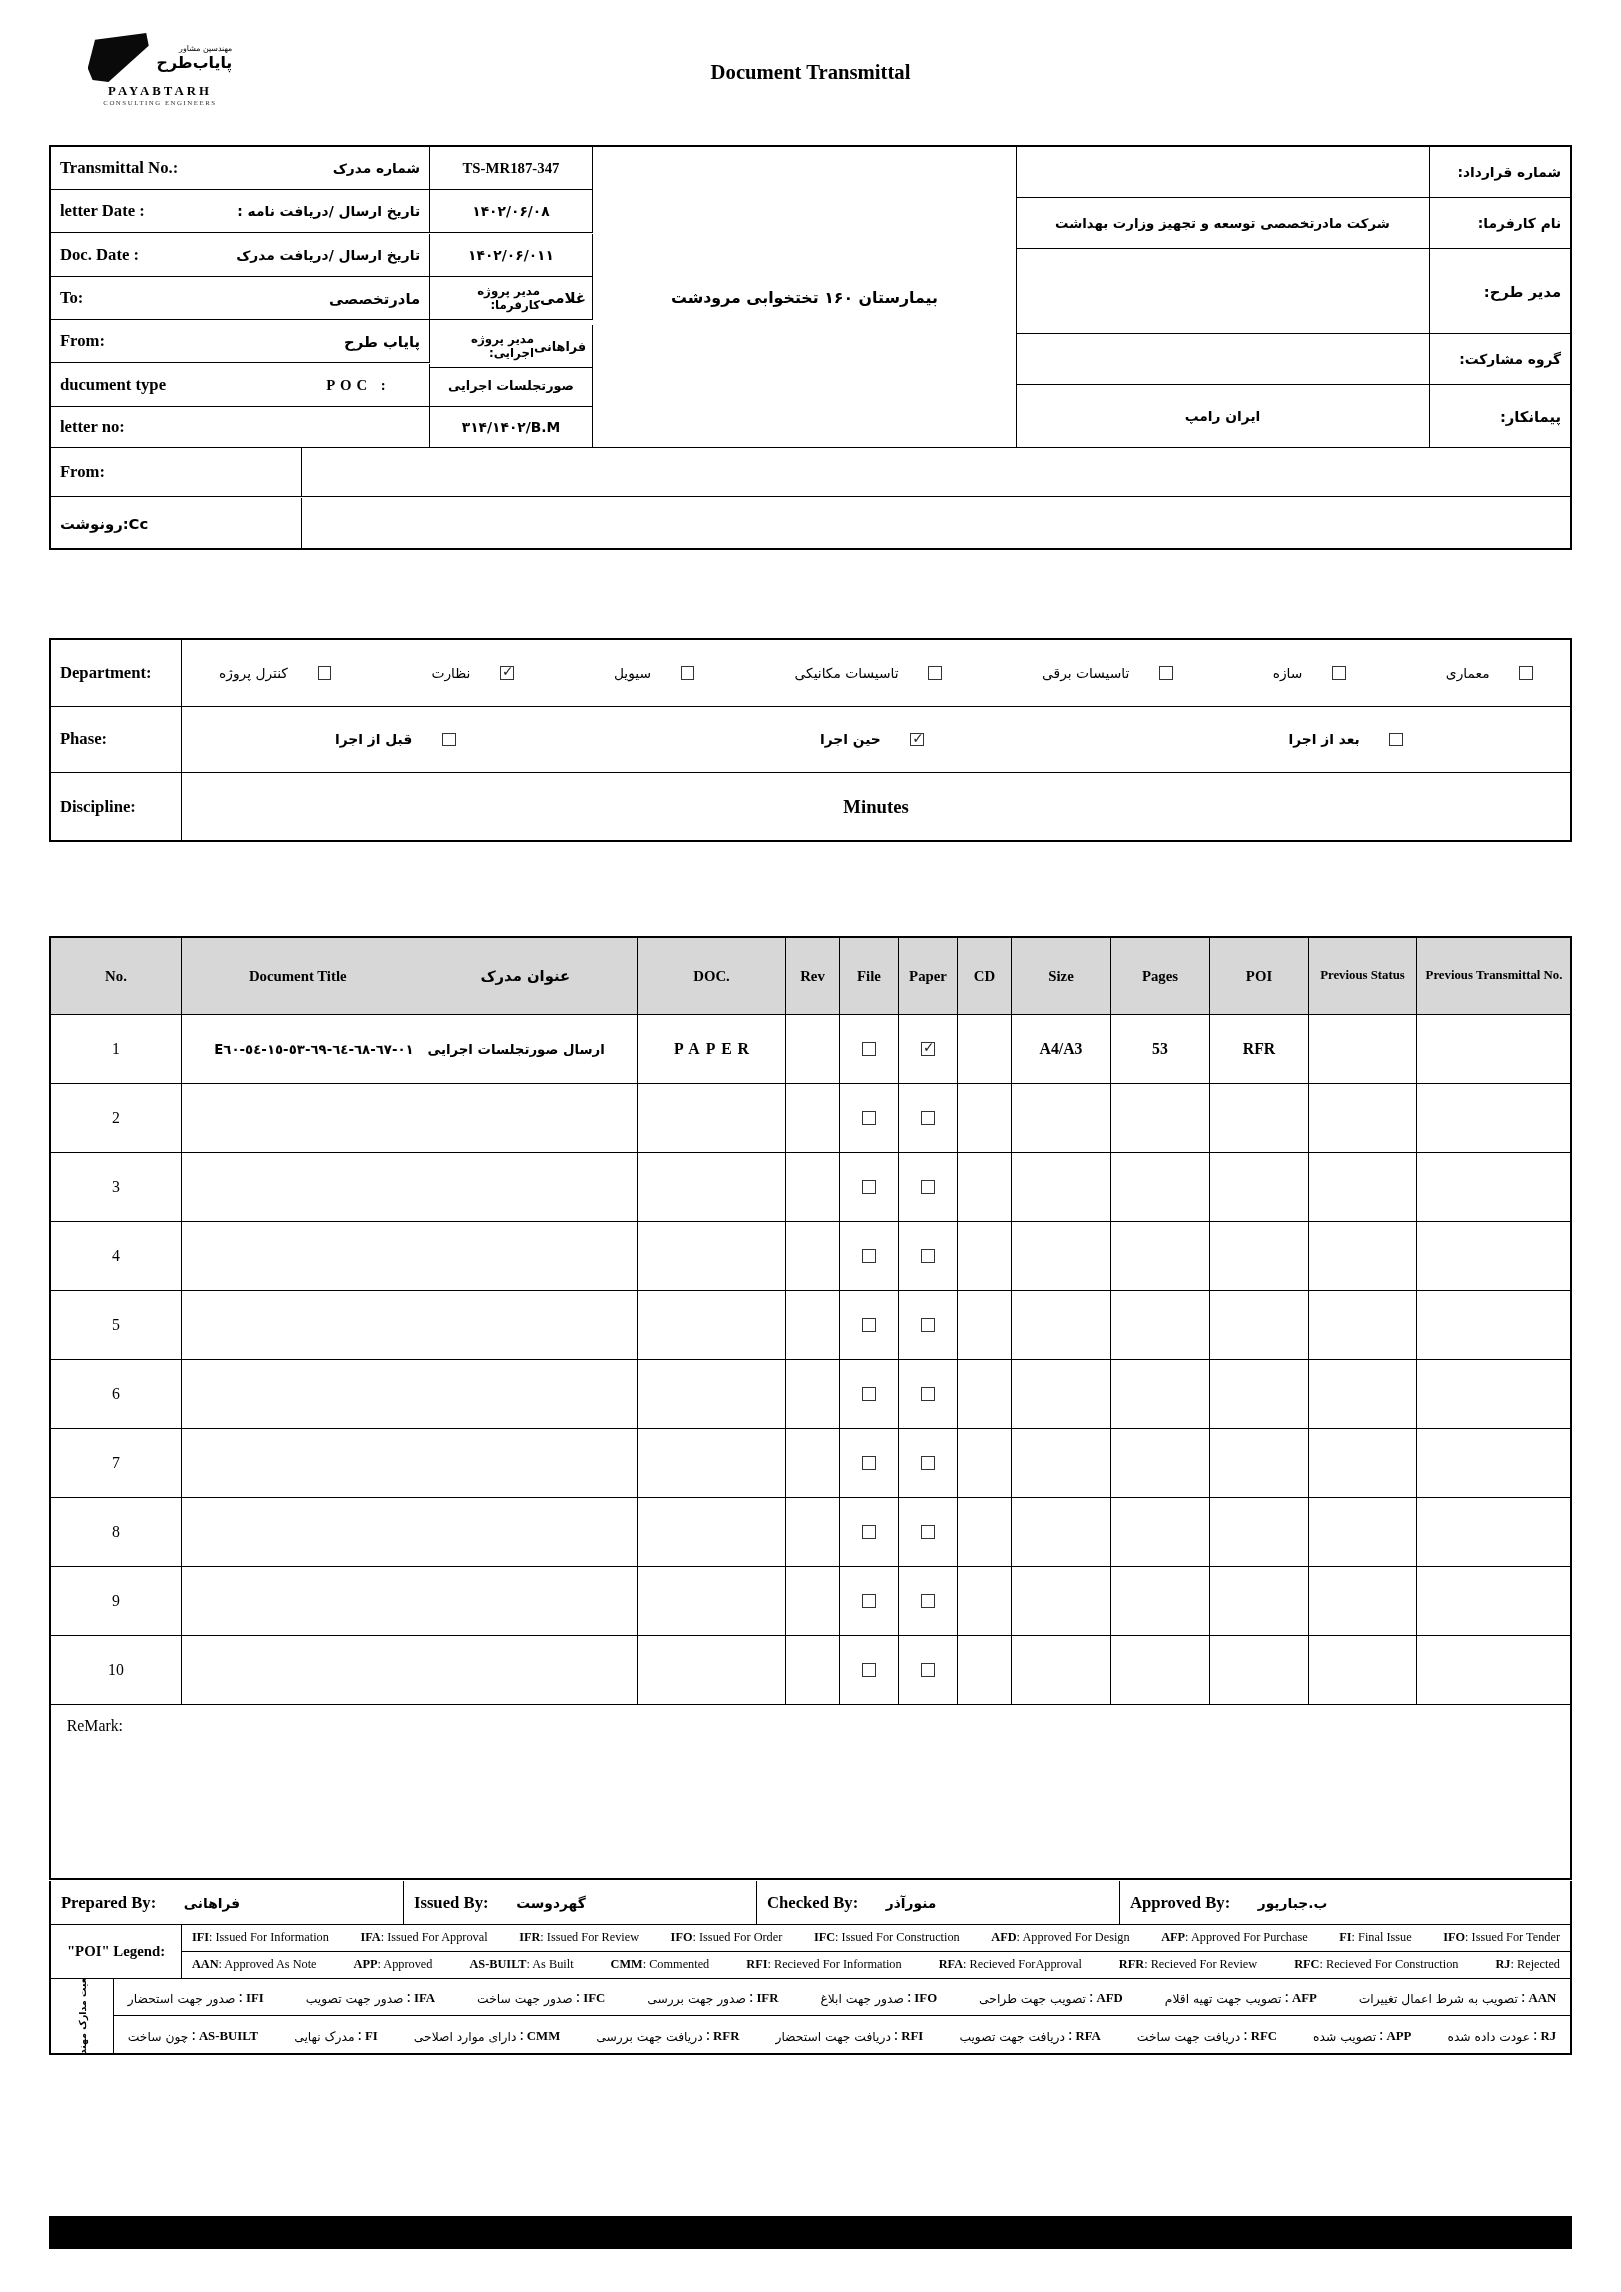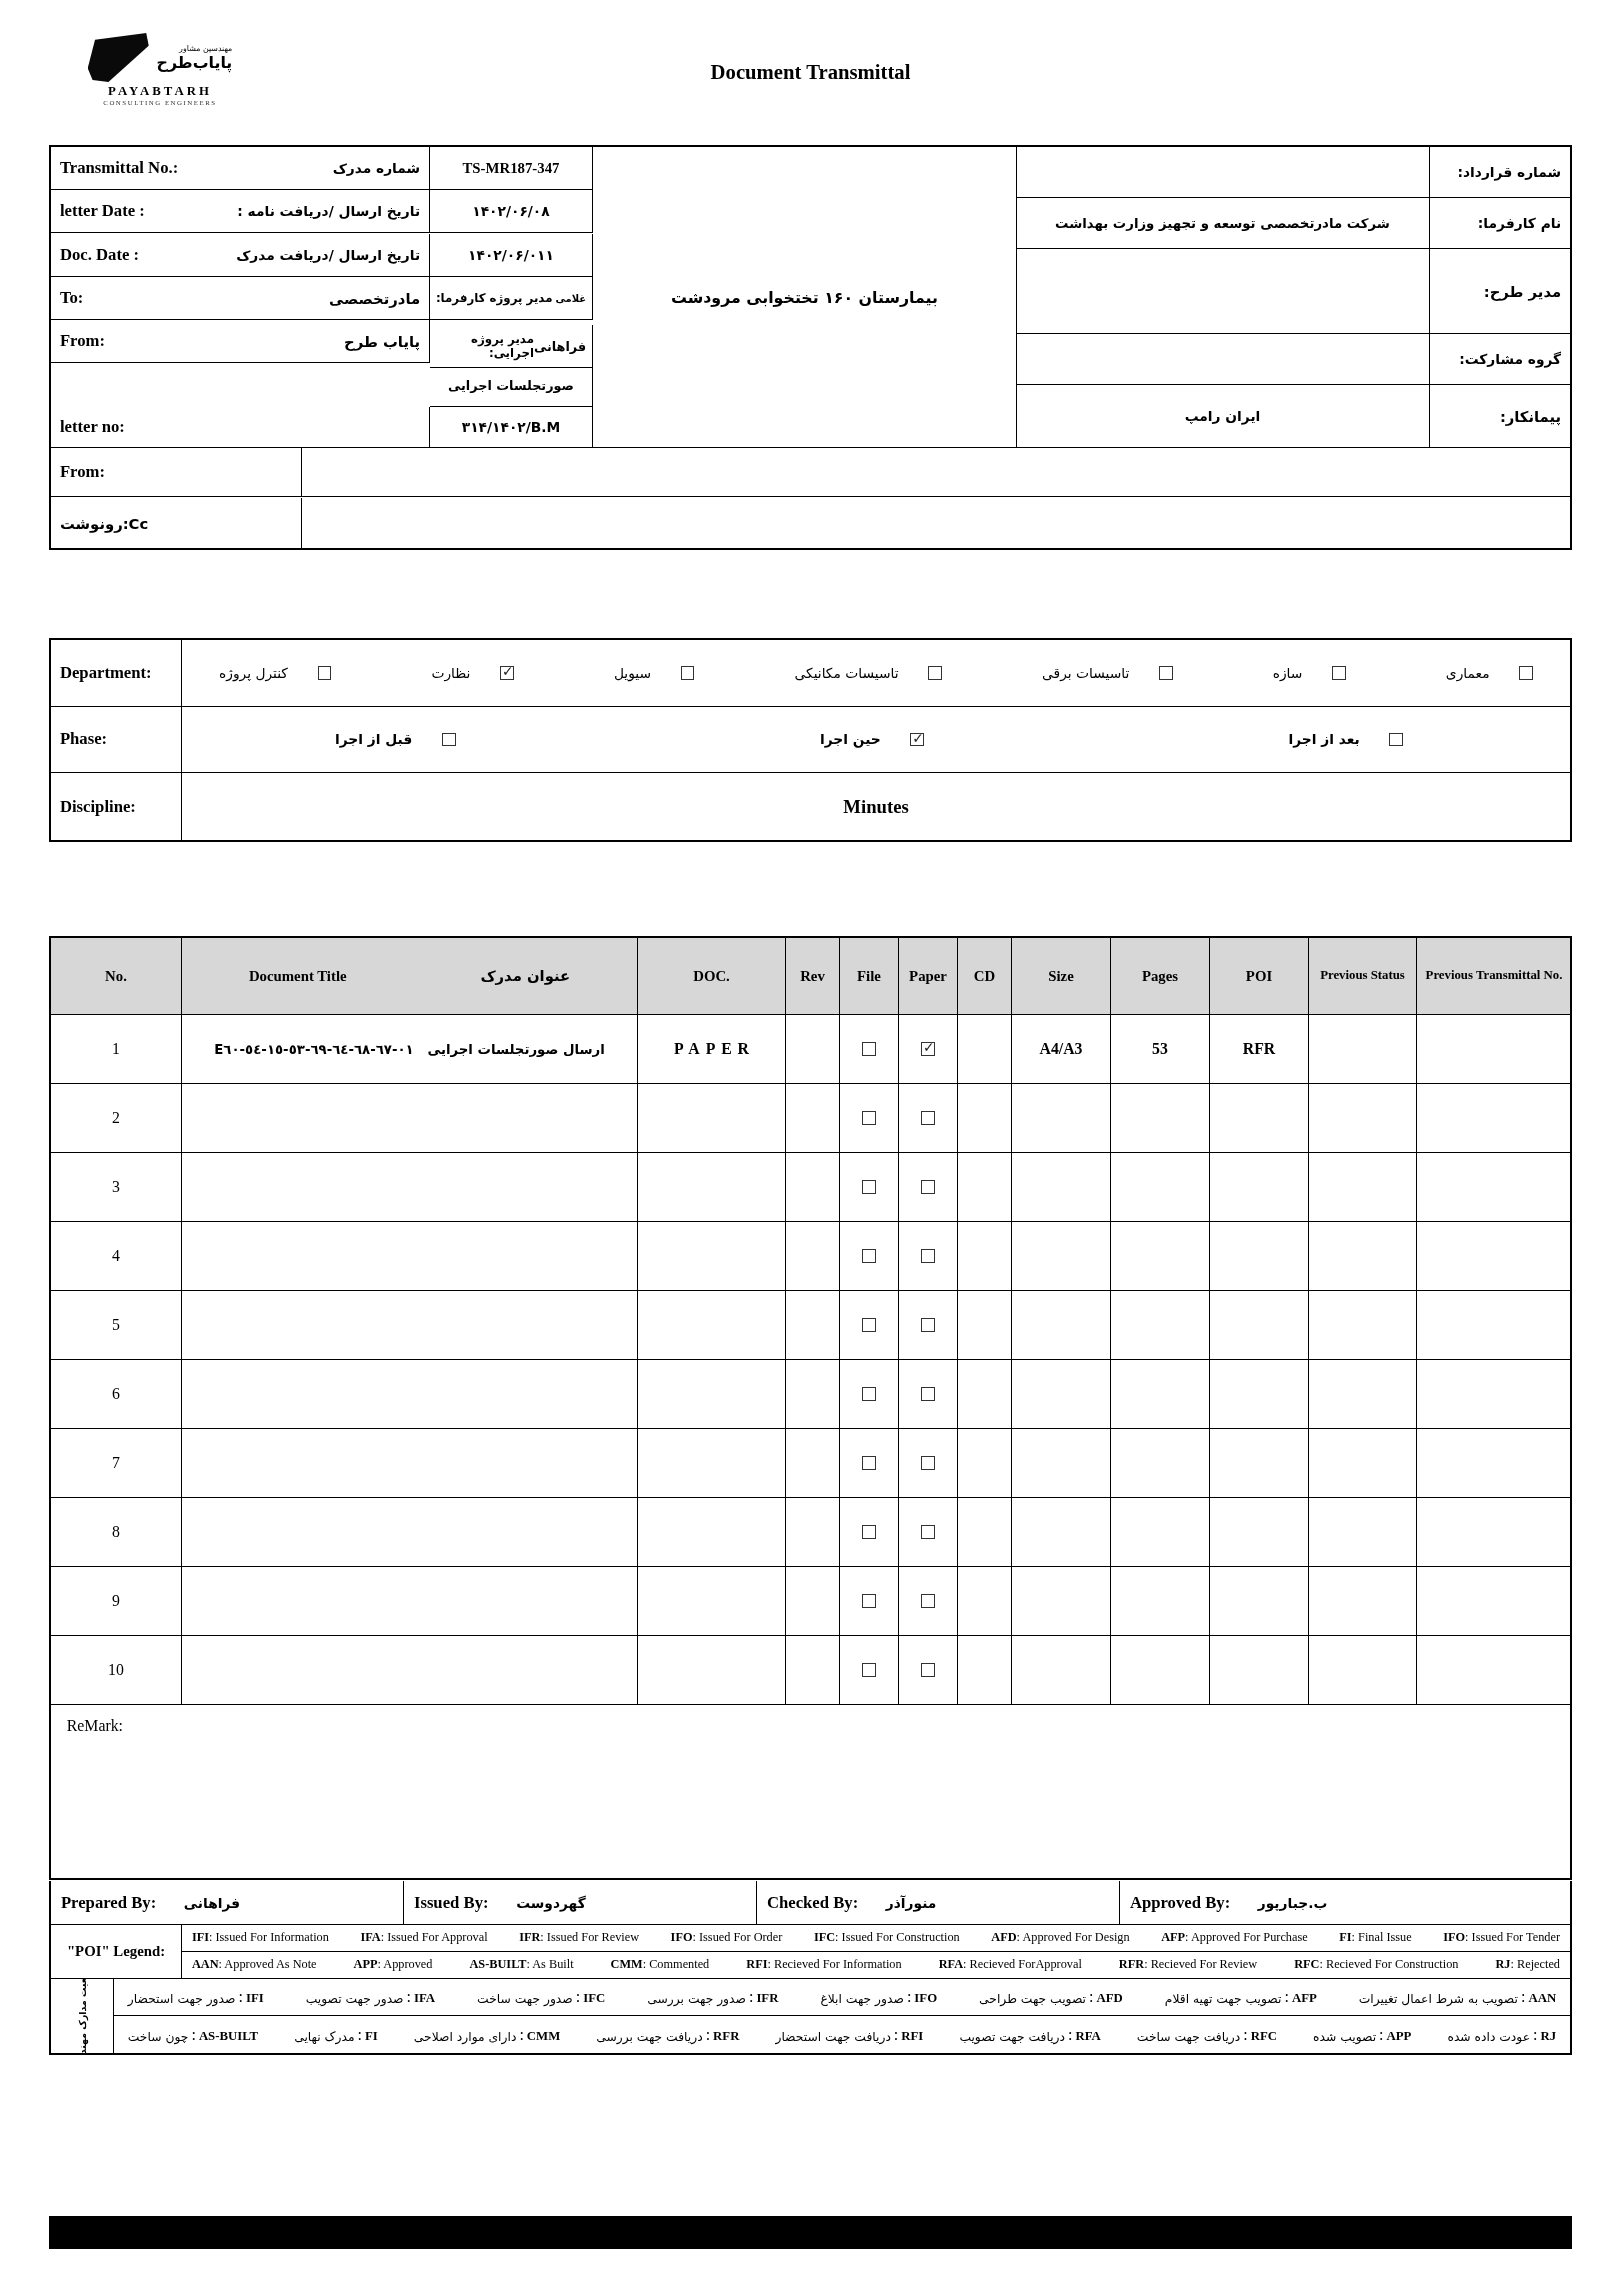--- a/index.html
+++ b/index.html
@@ -142,29 +142,33 @@
     </div>
     <div class="cell center" style="left:379px;top:87px;width:163px;height:43px">
       <span class="fa val">۱۴۰۲/۰۶/۰۱۱</span>
     </div>
     <div class="cell between" style="left:0;top:130px;width:379px;height:43px">
       <span class="en-label">To:</span>
       <span class="fa fa-label" style="font-size:14.8px">مادرتخصصی</span>
     </div>
     <div class="cell between" style="left:379px;top:130px;width:163px;height:43px;padding:0 5.9px">
       <span class="fa b" style="font-size:11.8px">مدیر پروژه کارفرما:</span>
-      <span class="fa b" style="font-size:10px">غلامی</span>
+      <span class="fa b" style="font-size:15px">غلامی</span>
     </div>
     <div class="cell between" style="left:0;top:173px;width:379px;height:43px">
       <span class="en-label">From:</span>
       <span class="fa fa-label" style="font-size:14.8px">پایاب طرح</span>
     </div>
     <div class="cell between" style="left:379px;top:178px;width:163px;height:43px;padding:0 5.9px">
       <span class="fa b" style="font-size:11.8px">مدیر پروژه اجرایی:</span>
       <span class="fa b" style="font-size:12.8px">فراهانی</span>
+    </div>
+    <div class="cell between" style="left:0;top:217px;width:379px;height:43px">
+      <span class="en-label">ducument type</span>
+      <span class="b" style="letter-spacing:4.9px;font-size:14.8px;padding-right:29.6px">POC :</span>
     </div>
     <div class="cell center" style="left:379px;top:217px;width:163px;height:43px">
       <span class="fa b" style="font-size:12.8px">صورتجلسات اجرایی</span>
     </div>
     <div class="cell" style="left:0;top:260px;width:379px;height:41px">
       <span class="en-label">letter no:</span>
     </div>
     <div class="cell center" style="left:379px;top:260px;width:163px;height:41px">
       <span class="fa ltr val">۳۱۴/۱۴۰۲/B.M</span>
     </div>

